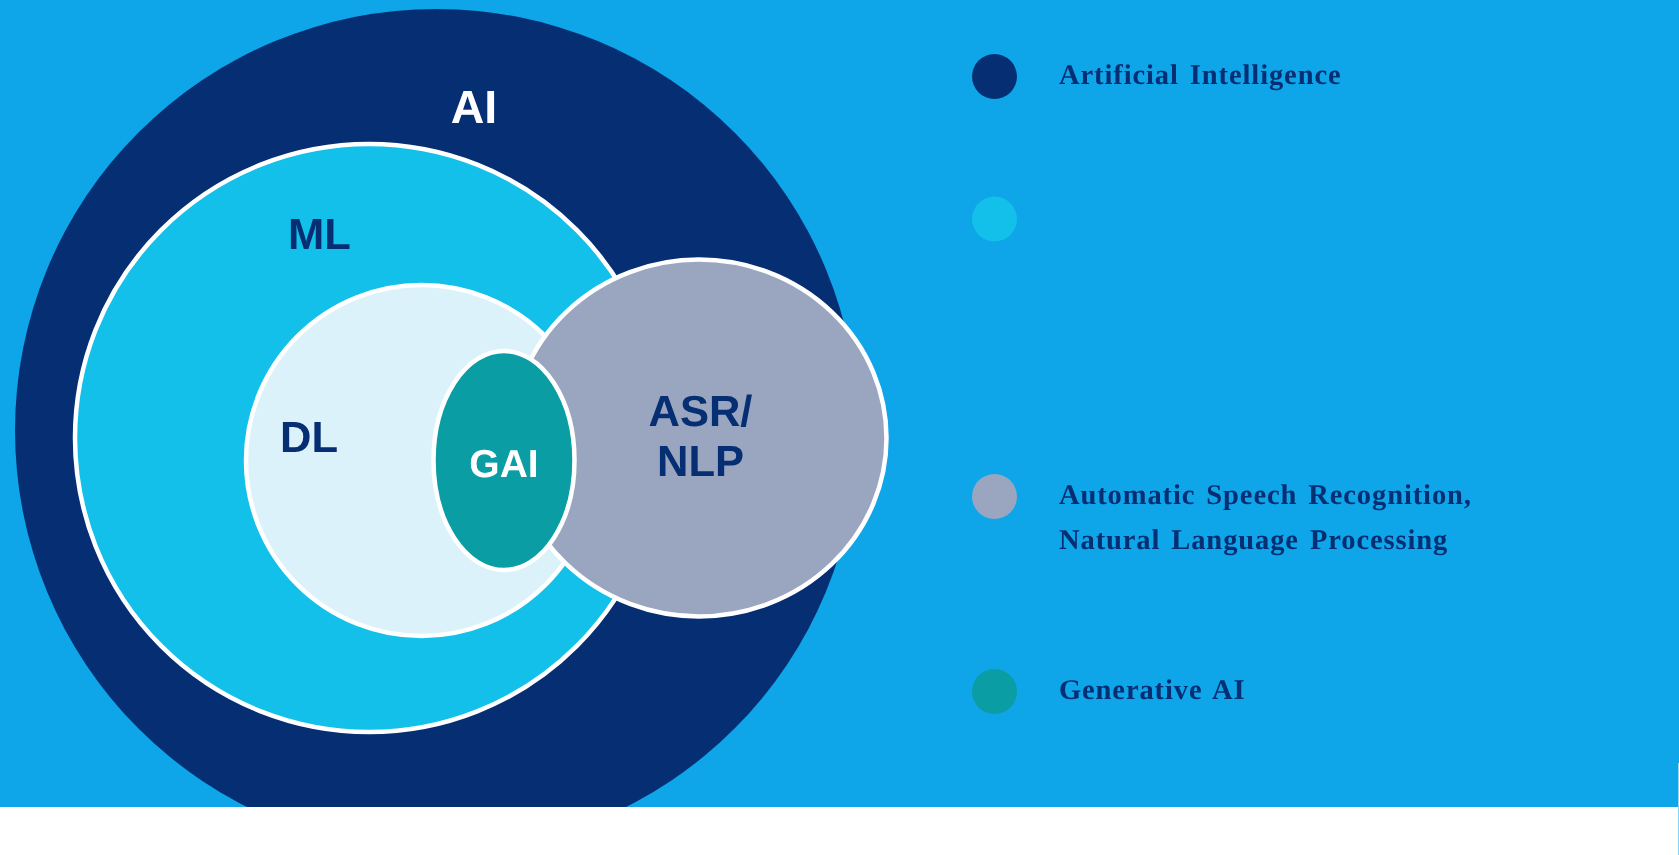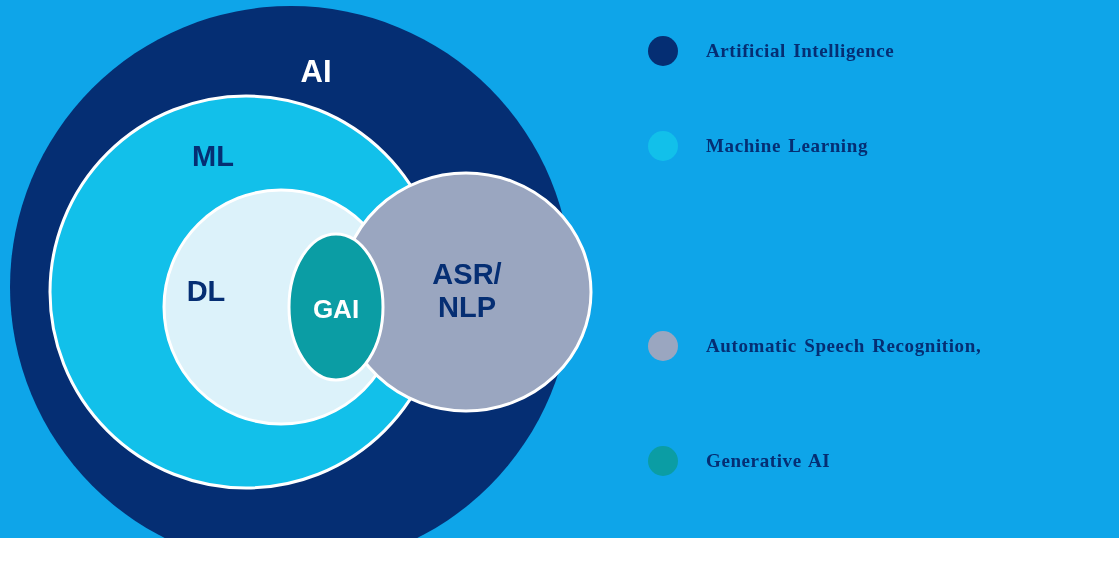--- a/index.html
+++ b/index.html
@@ -84,28 +84,28 @@
 
   <div class="legend">
 
     <div class="legend-row" style="top:36px">
       <span class="dot" style="background: rgb(5, 46, 115);"></span>
       <span class="legend-label">Artificial Intelligence</span>
     </div>
 
     <div class="legend-row" style="top:131px">
       <span class="dot" style="background: rgb(18, 192, 234);"></span>
-      <span class="legend-label">Machine Learning</span>
     </div>
 
 
-    <div class="legend-row" style="top:331px">
+    <div class="legend-row" style="top:316px">
       <span class="dot" style="background: rgb(154, 166, 192);"></span>
       <span class="legend-label">
         <span class="legend-line">Automatic Speech Recognition,</span>
+        <span class="legend-line">Natural Language Processing</span>
       </span>
     </div>
 
     <div class="legend-row" style="top:446px">
       <span class="dot" style="background: rgb(11, 157, 164);"></span>
       <span class="legend-label">Generative AI</span>
     </div>
 
   </div>
 </div>

